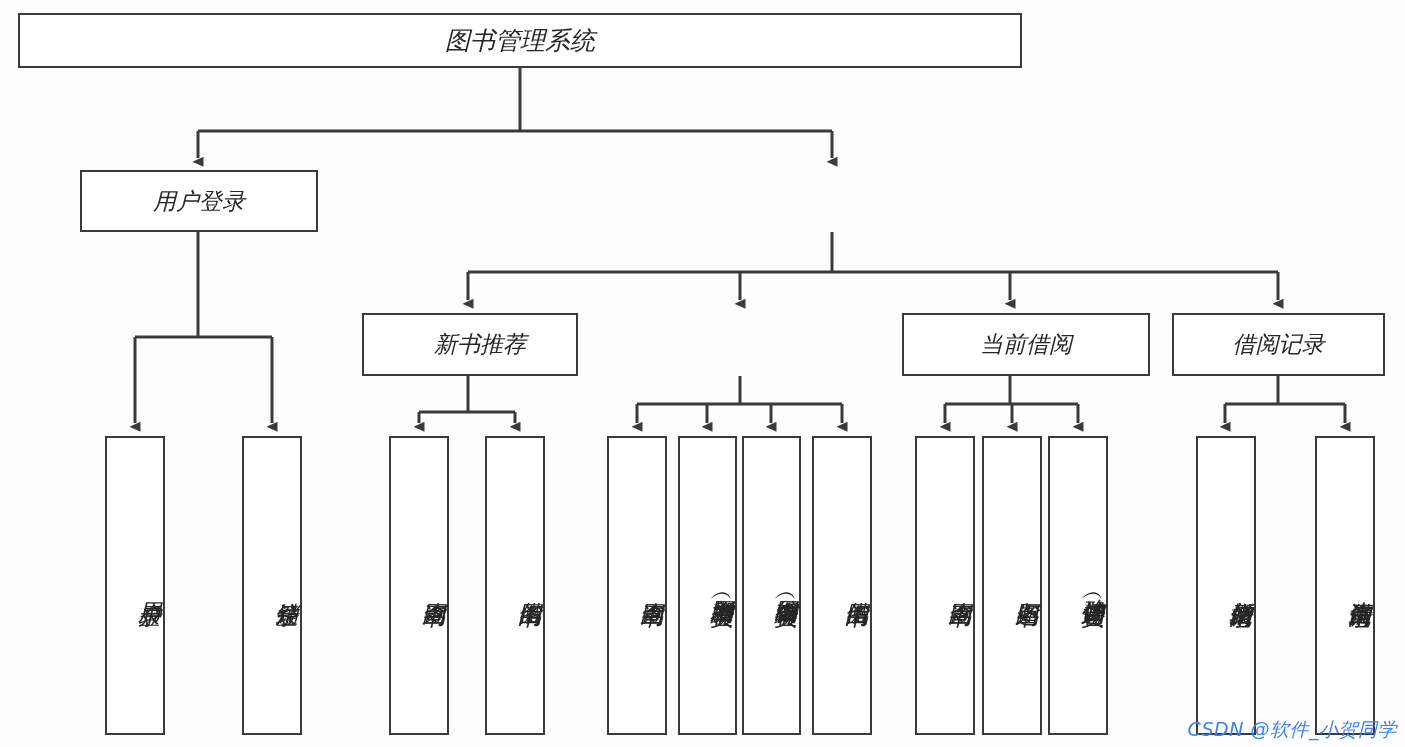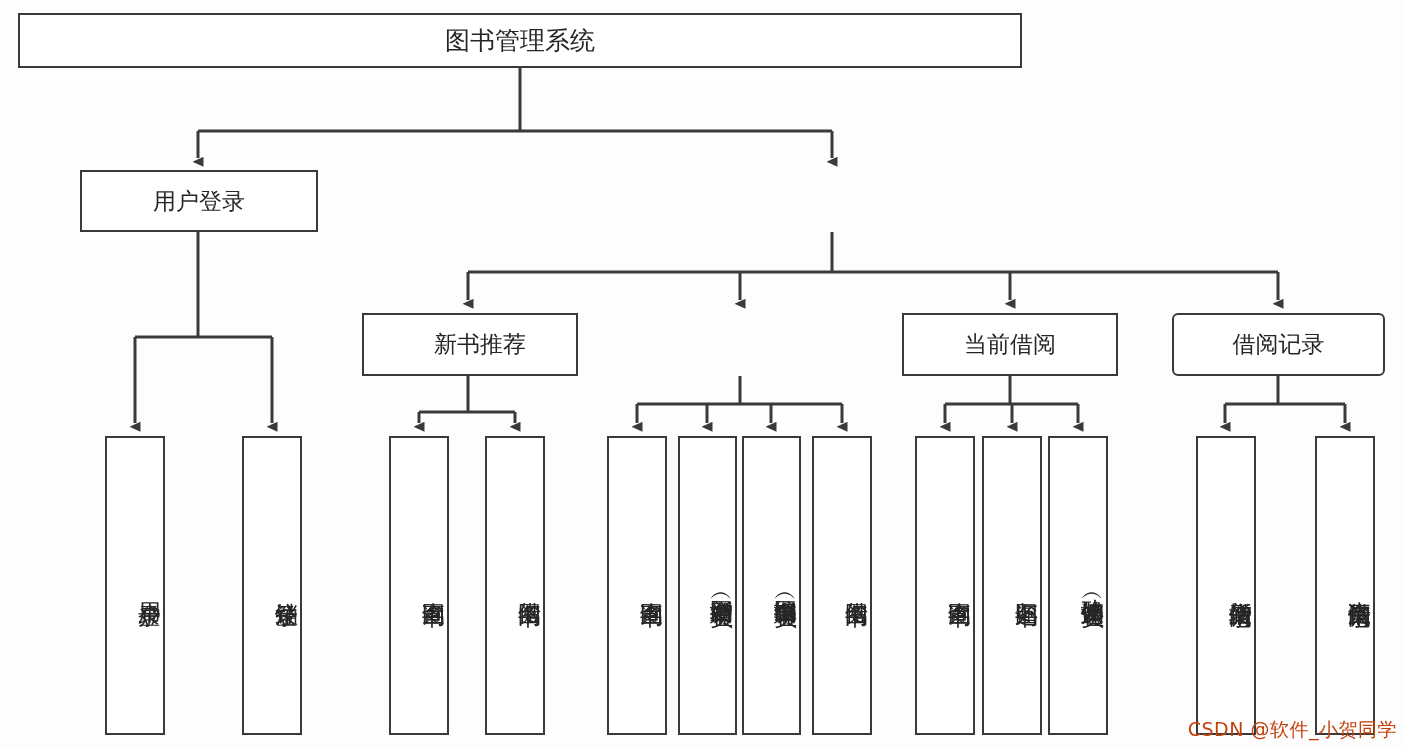--- a/index.html
+++ b/index.html
@@ -10,20 +10,21 @@
   }
   body {
     font-family: "DejaVu Sans", "Liberation Sans", sans-serif;
   }
   #canvas {
     position: relative;
     width: 1405px;
     height: 747px;
     background: #fdfdfd;
     overflow: hidden;
+    font-style: italic;
   }
   #wires {
     position: absolute;
     left: 0;
     top: 0;
     width: 1405px;
     height: 747px;
     pointer-events: none;
   }
   .node {
@@ -61,21 +62,21 @@
     writing-mode: vertical-rl;
     text-orientation: upright;
     letter-spacing: 1px;
     line-height: 1.18;
   }
   #watermark {
     position: absolute;
     right: 8px;
     bottom: 4px;
     font-size: 19px;
-    color: #c2410c;
+    color: #3b82f6;
     letter-spacing: 0.5px;
     z-index: 5;
     white-space: nowrap;
   }
 </style>
 </head>
 <body>
 
 <div id="canvas">
 
@@ -134,24 +135,24 @@
     <span class="label">图书管理系统</span>
   </div>
 
   <div class="node branch" style="left:80px; top:170px; width:238px; height:62px;">
     <span class="label">用户登录</span>
   </div>
 
   <div class="node branch" style="left:362px; top:313px; width:216px; height:63px;padding-left:20px;">
     <span class="label">新书推荐</span>
   </div>
-  <div class="node branch" style="left:902px; top:313px; width:216px; height:63px;">
+  <div class="node branch" style="left:902px; top:313px; width:248px; height:63px;">
     <span class="label">当前借阅</span>
   </div>
-  <div class="node branch" style="left:1172px; top:313px; width:213px; height:63px;border-radius:6px;">
+  <div class="node branch" style="left:1172px; top:313px; width:213px; height:63px;">
     <span class="label">借阅记录</span>
   </div>
 
   <div class="node leaf" style="left:105px; top:436px; width:60px; height:299px;">
     <span class="label">用户登录</span>
   </div>
   <div class="node leaf" style="left:242px; top:436px; width:60px; height:299px;">
     <span class="label">注销登录</span>
   </div>
 

